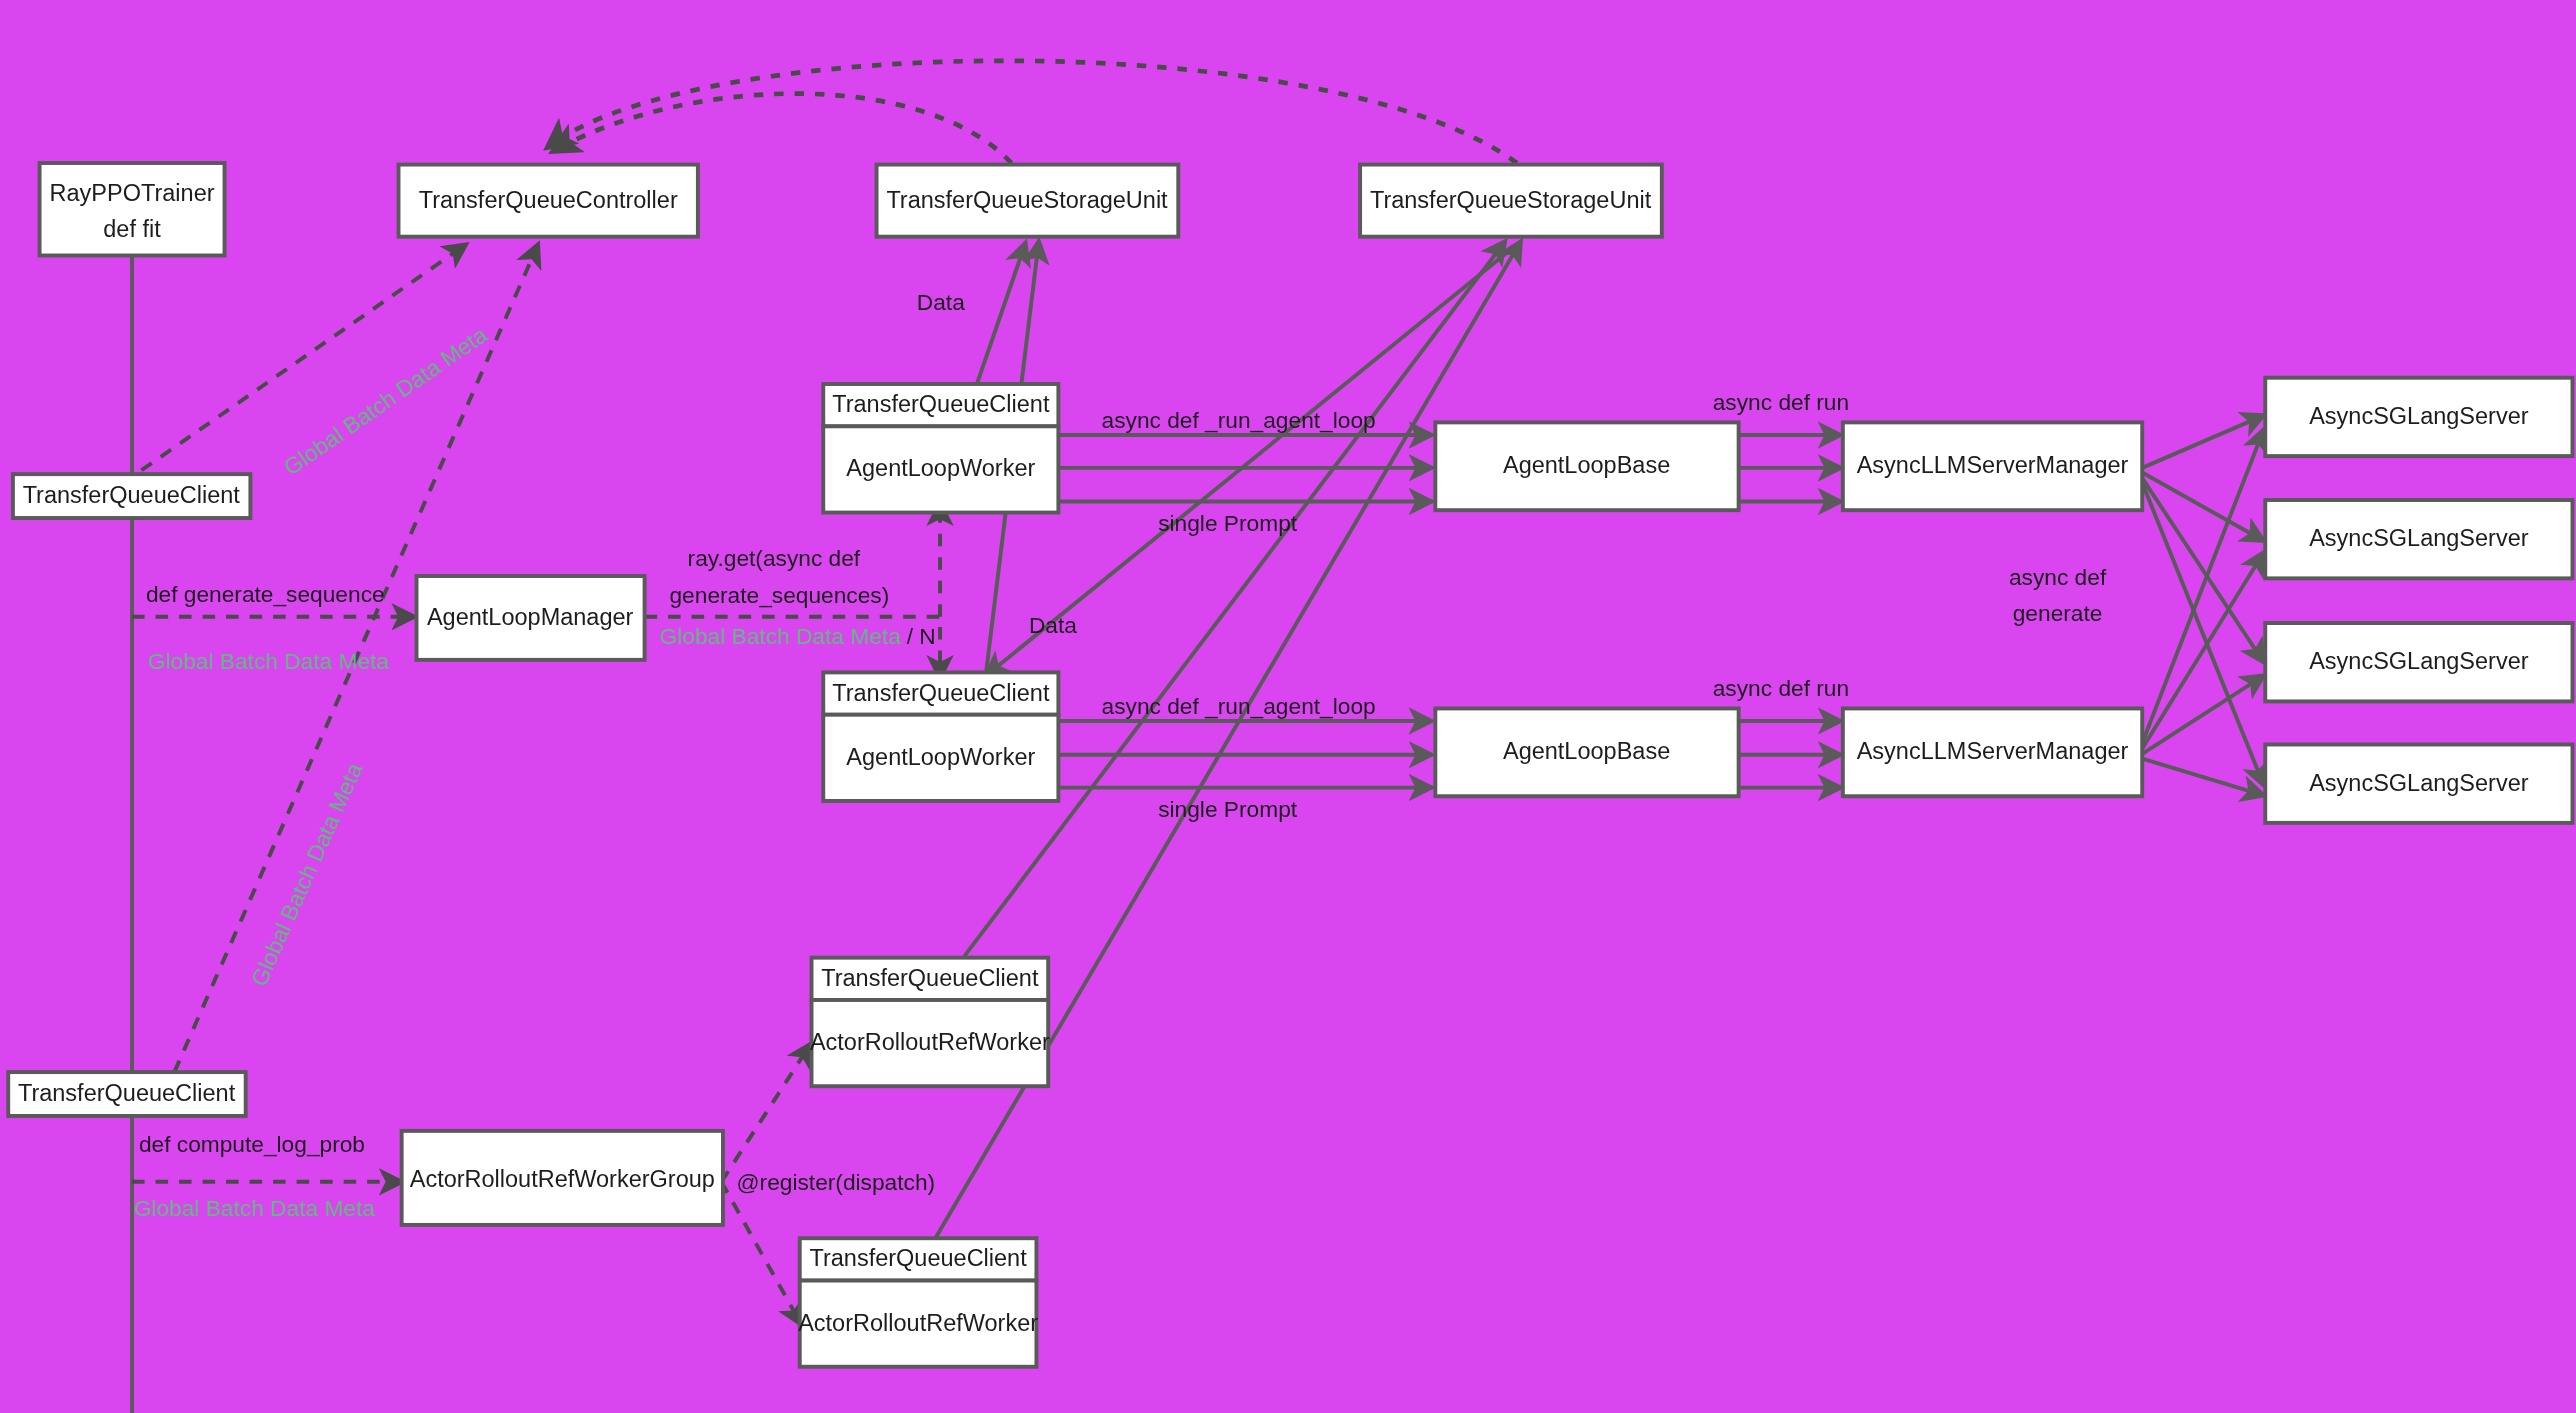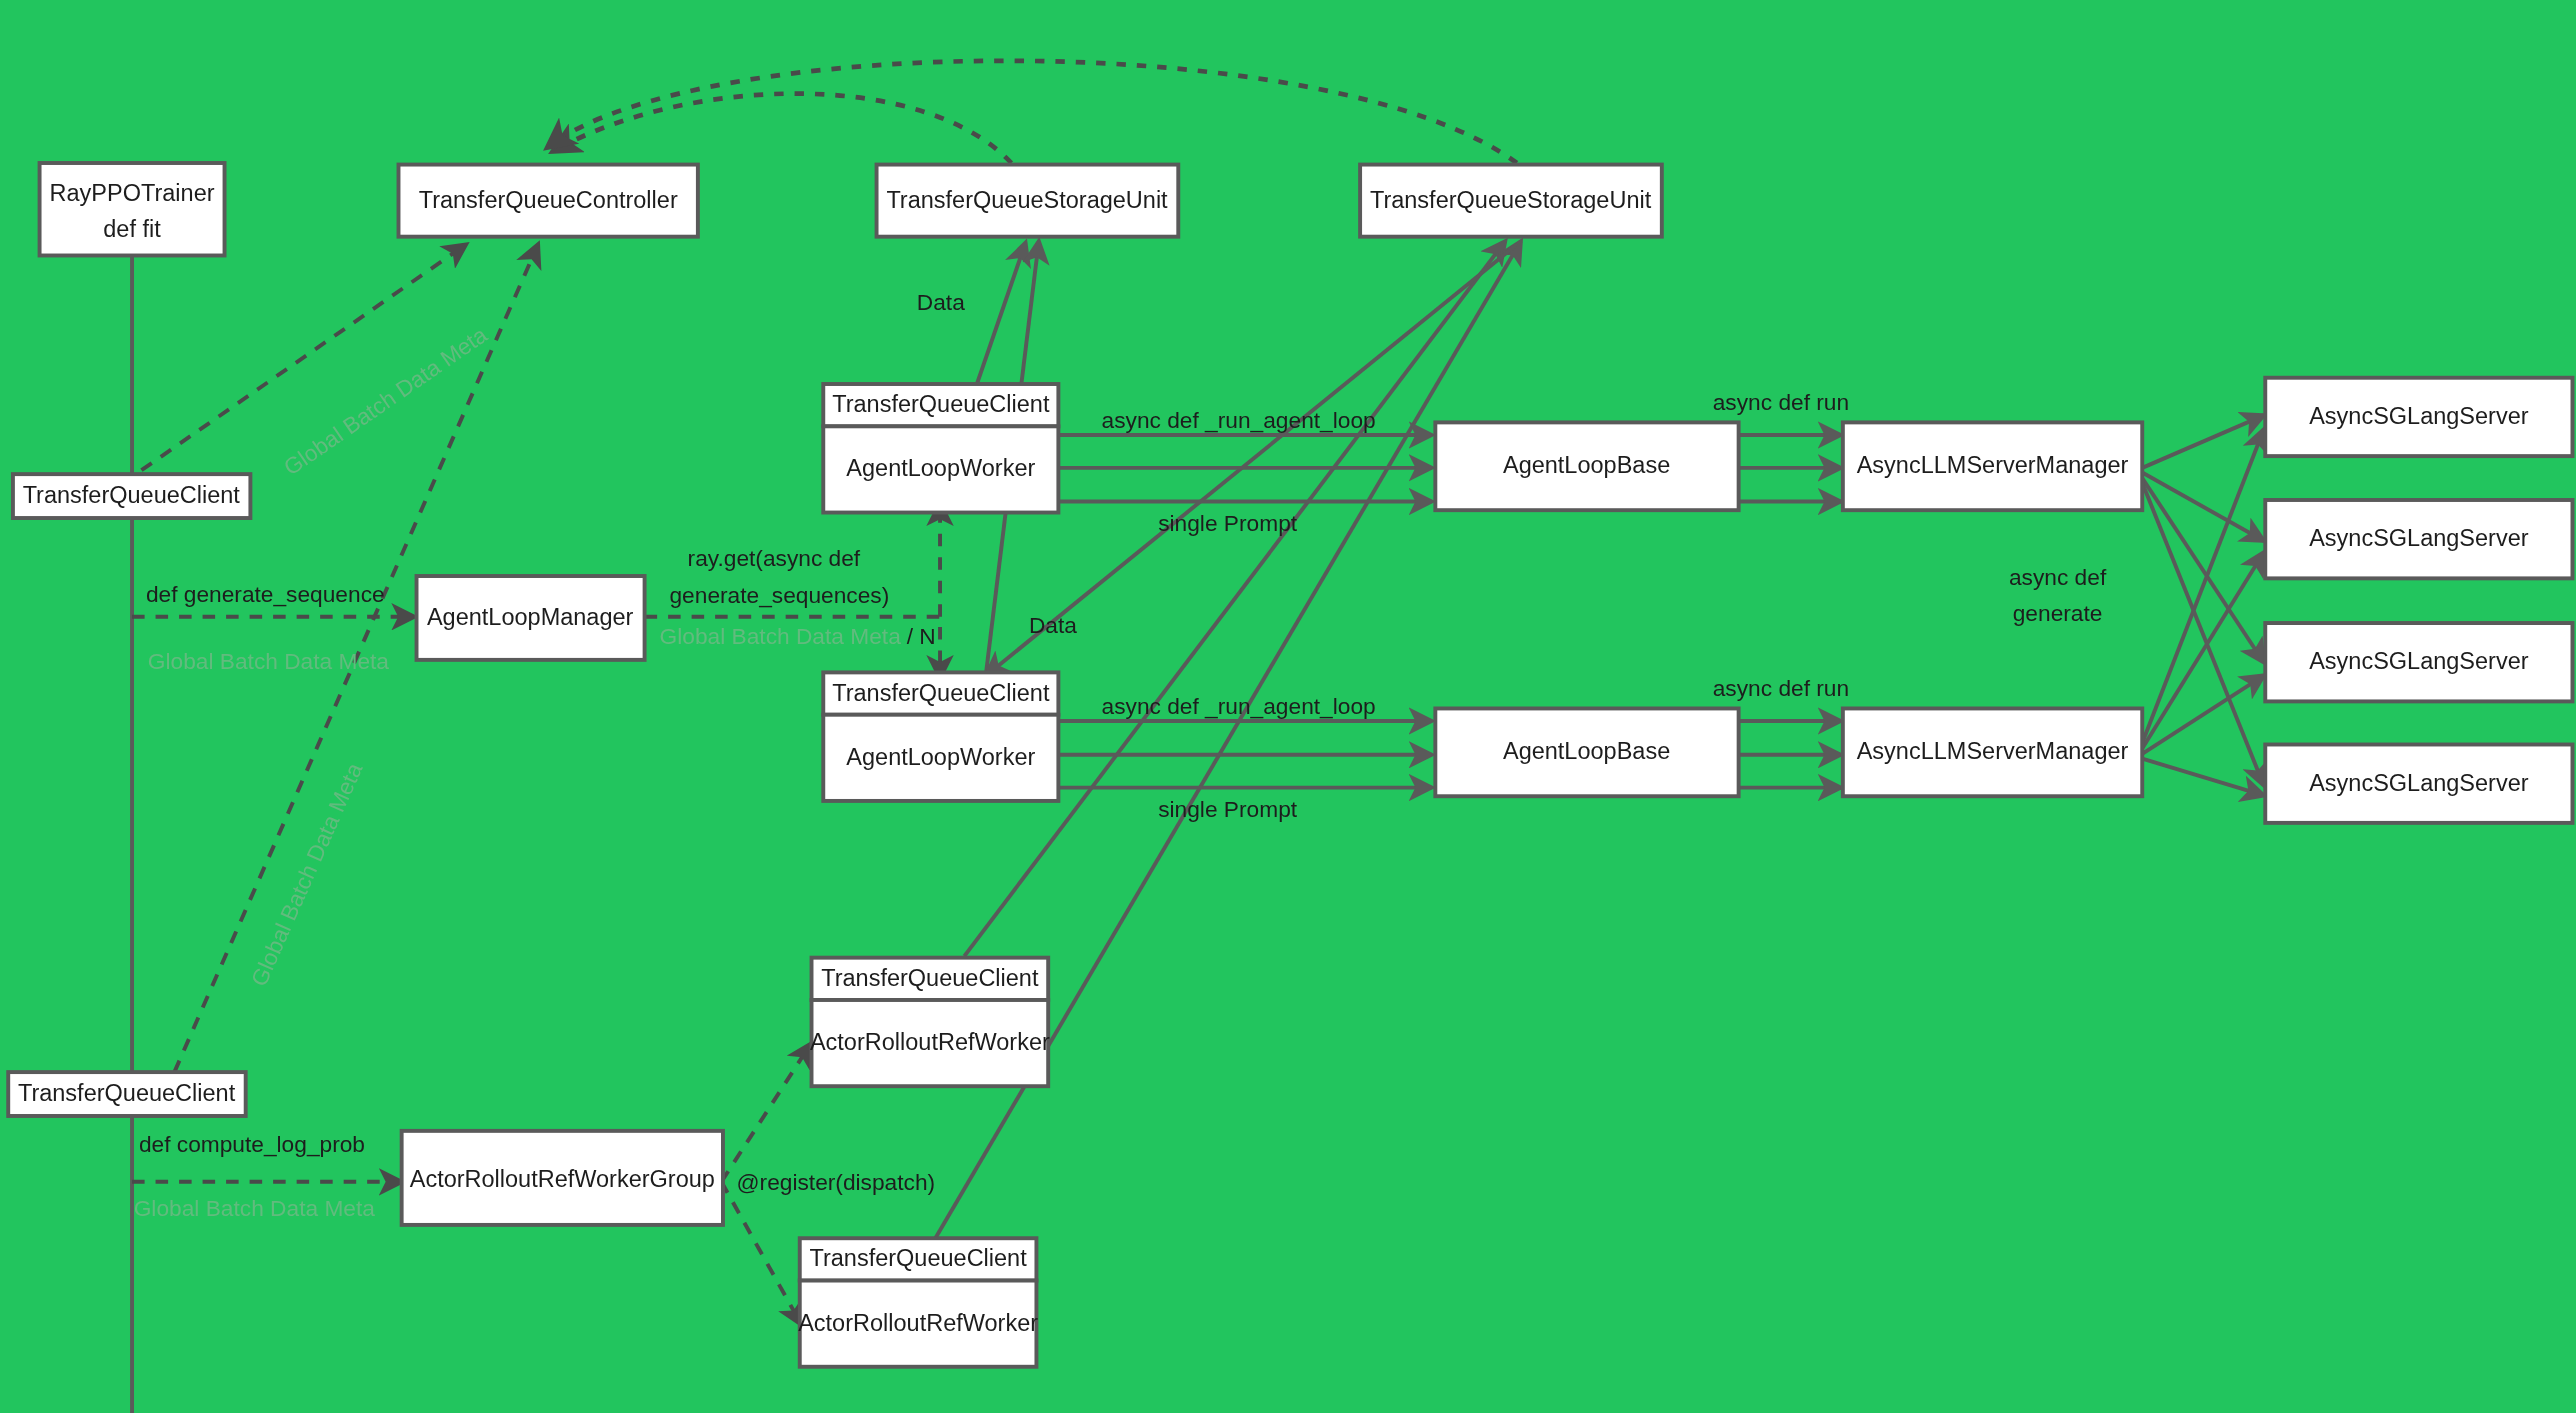--- a/index.html
+++ b/index.html
@@ -1,17 +1,17 @@
 <!DOCTYPE html>
 <html style="font-size:12.5px"><head>
 <meta charset="utf-8">
 <style>
   html,body{margin:0;padding:0;background:#ffffff;}
   body{font-family:"Liberation Sans","DejaVu Sans",sans-serif;}
-  #canvas{position:relative;width:2576px;height:1413px;background:#22c55e;overflow:hidden;}
+  #canvas{position:relative;width:2576px;height:1413px;background:#d946ef;overflow:hidden;}
   svg{position:absolute;top:0;left:0;width:2576px;height:1413px;}
   .node-rect{fill:#ffffff;stroke:#5a5a5a;stroke-width:5;}
   .node-label{font-family:"Liberation Sans","DejaVu Sans",sans-serif;font-size:30px;fill:#1d1d1d;text-anchor:middle;dominant-baseline:middle;}
   .edge-label{font-family:"Liberation Sans","DejaVu Sans",sans-serif;font-size:29px;fill:#1d1d1d;text-anchor:middle;}
   .edge-label-green{font-family:"Liberation Sans","DejaVu Sans",sans-serif;font-size:29px;fill:#62bb7e;text-anchor:middle;}
   .solid-edge{stroke:#5a5a5a;stroke-width:5;fill:none;}
   .dashed-edge{stroke:#4a4a4a;stroke-width:5;fill:none;stroke-dasharray:16 14;}
   .dotted-curve{stroke:#4a4a4a;stroke-width:6;fill:none;stroke-dasharray:12 14;}
   .plain-line{stroke:#5a5a5a;stroke-width:5;fill:none;}
 </style>

